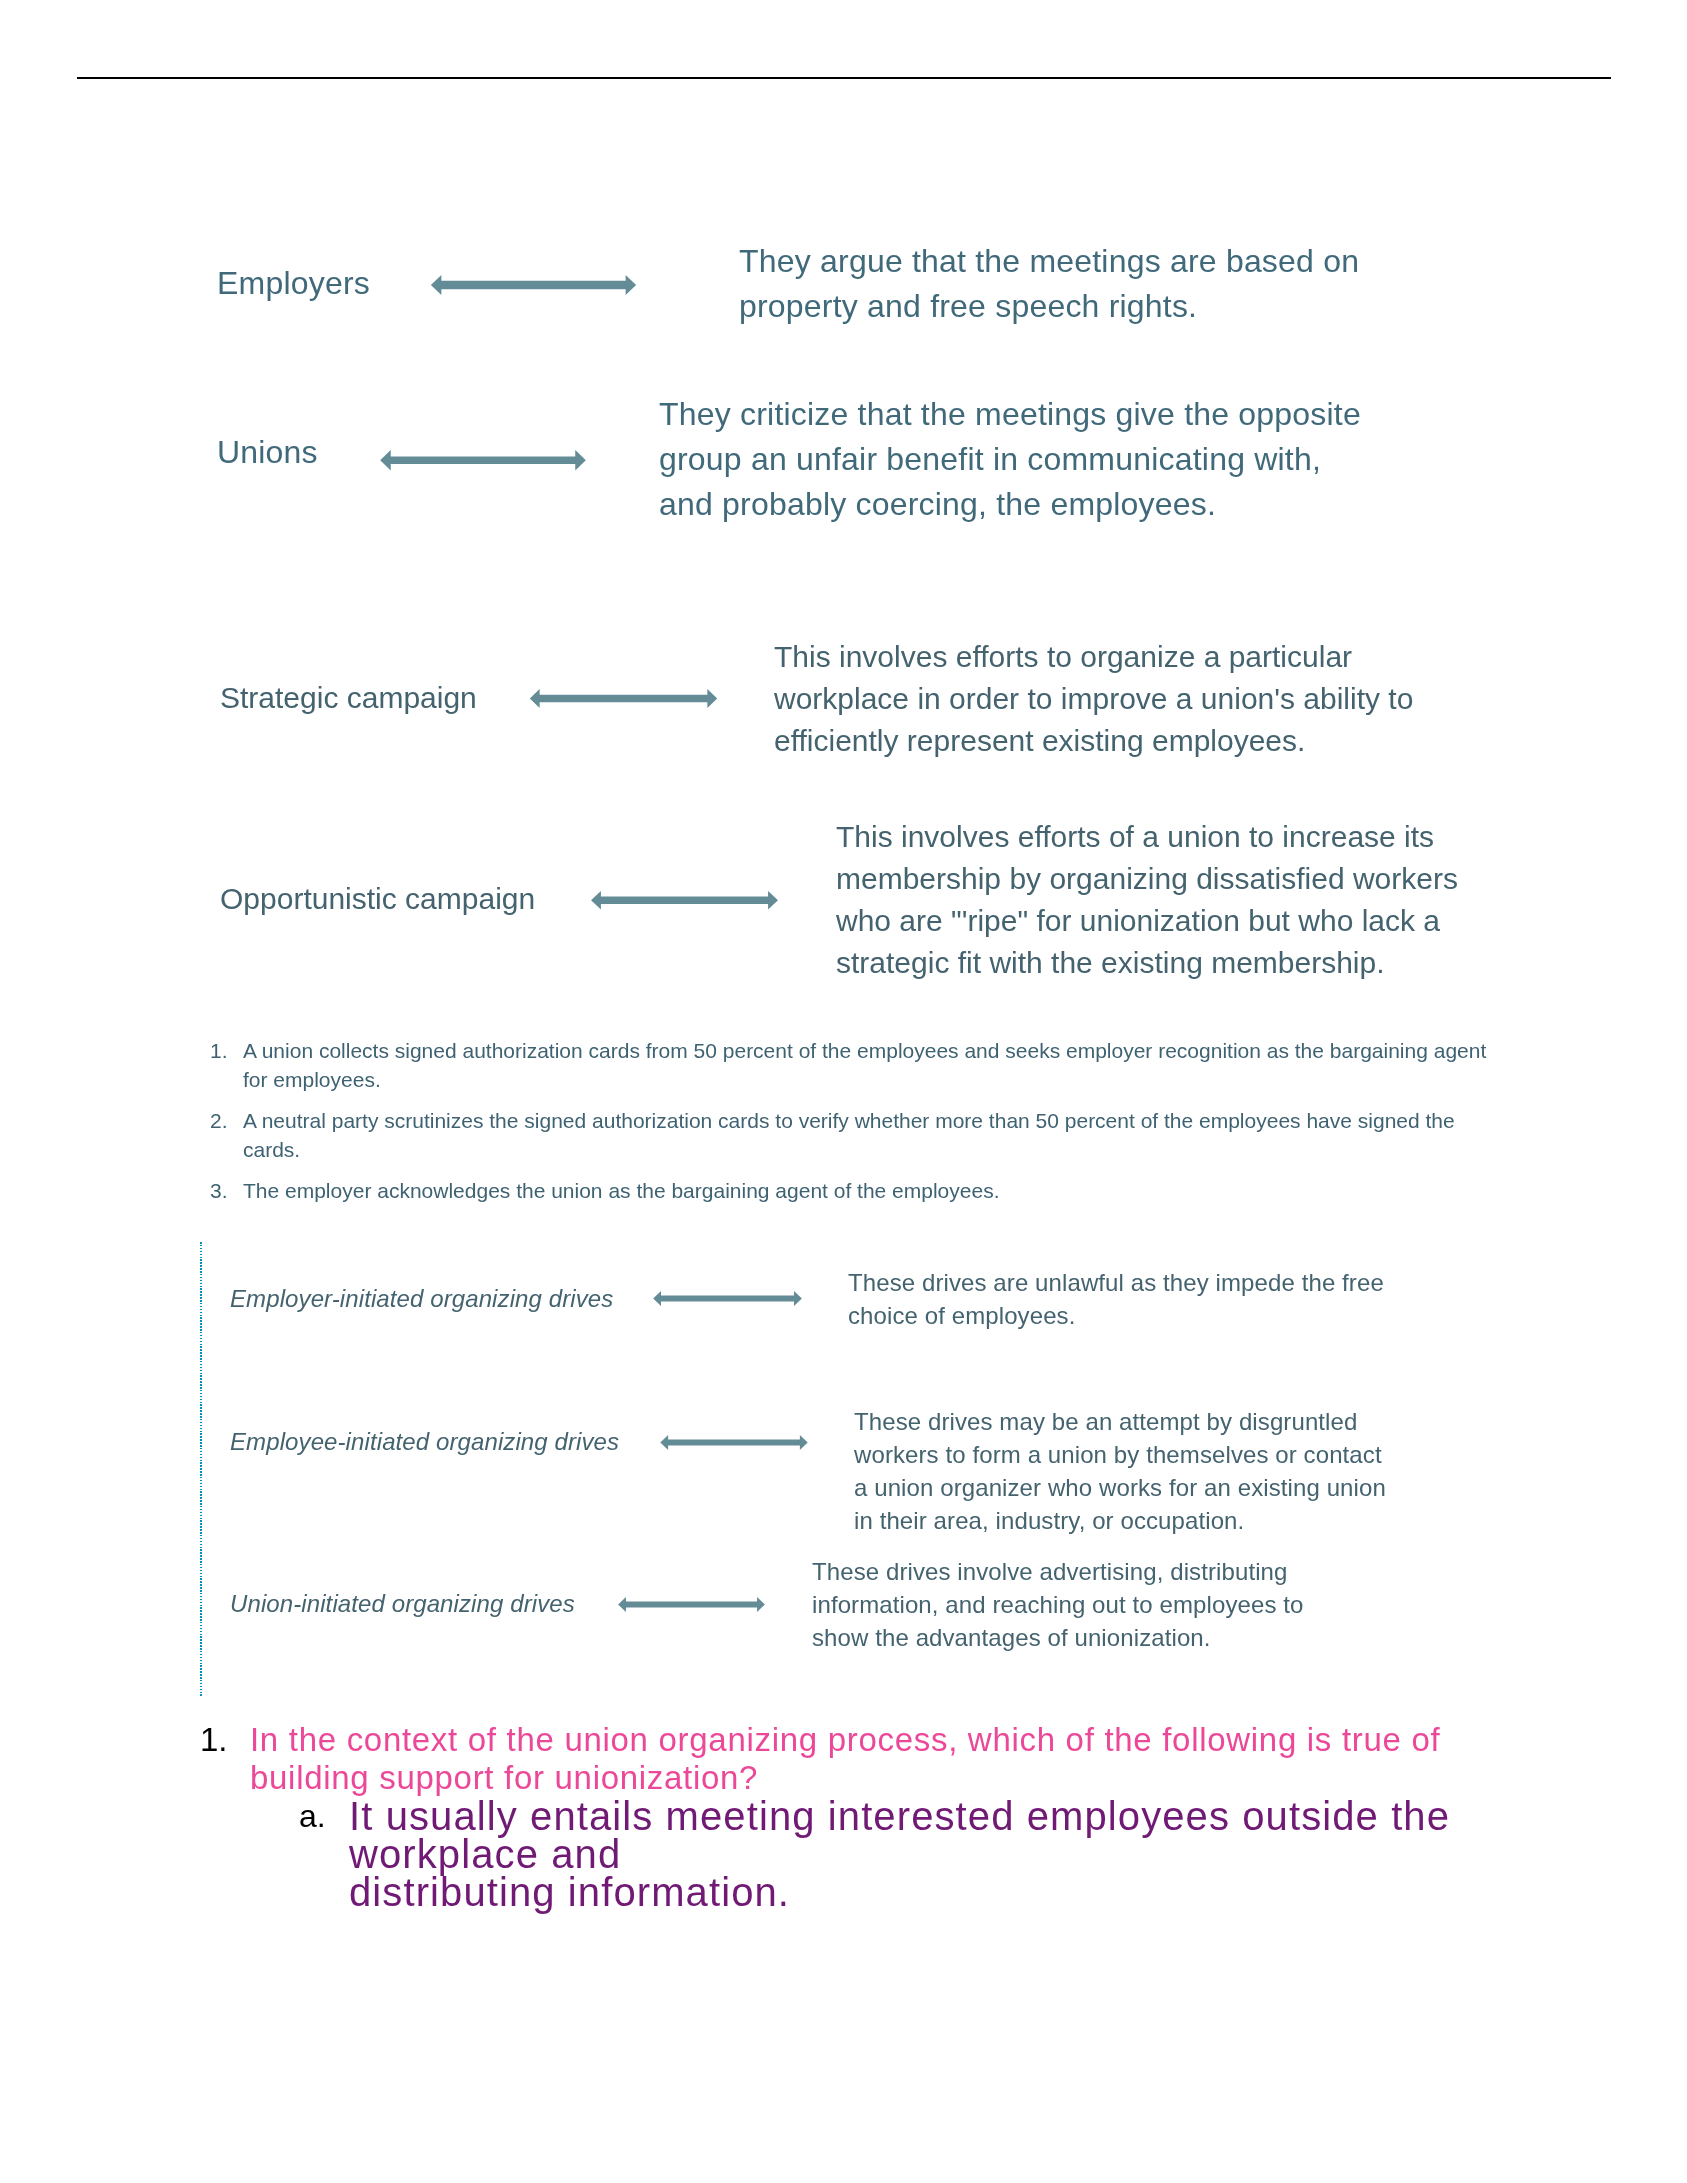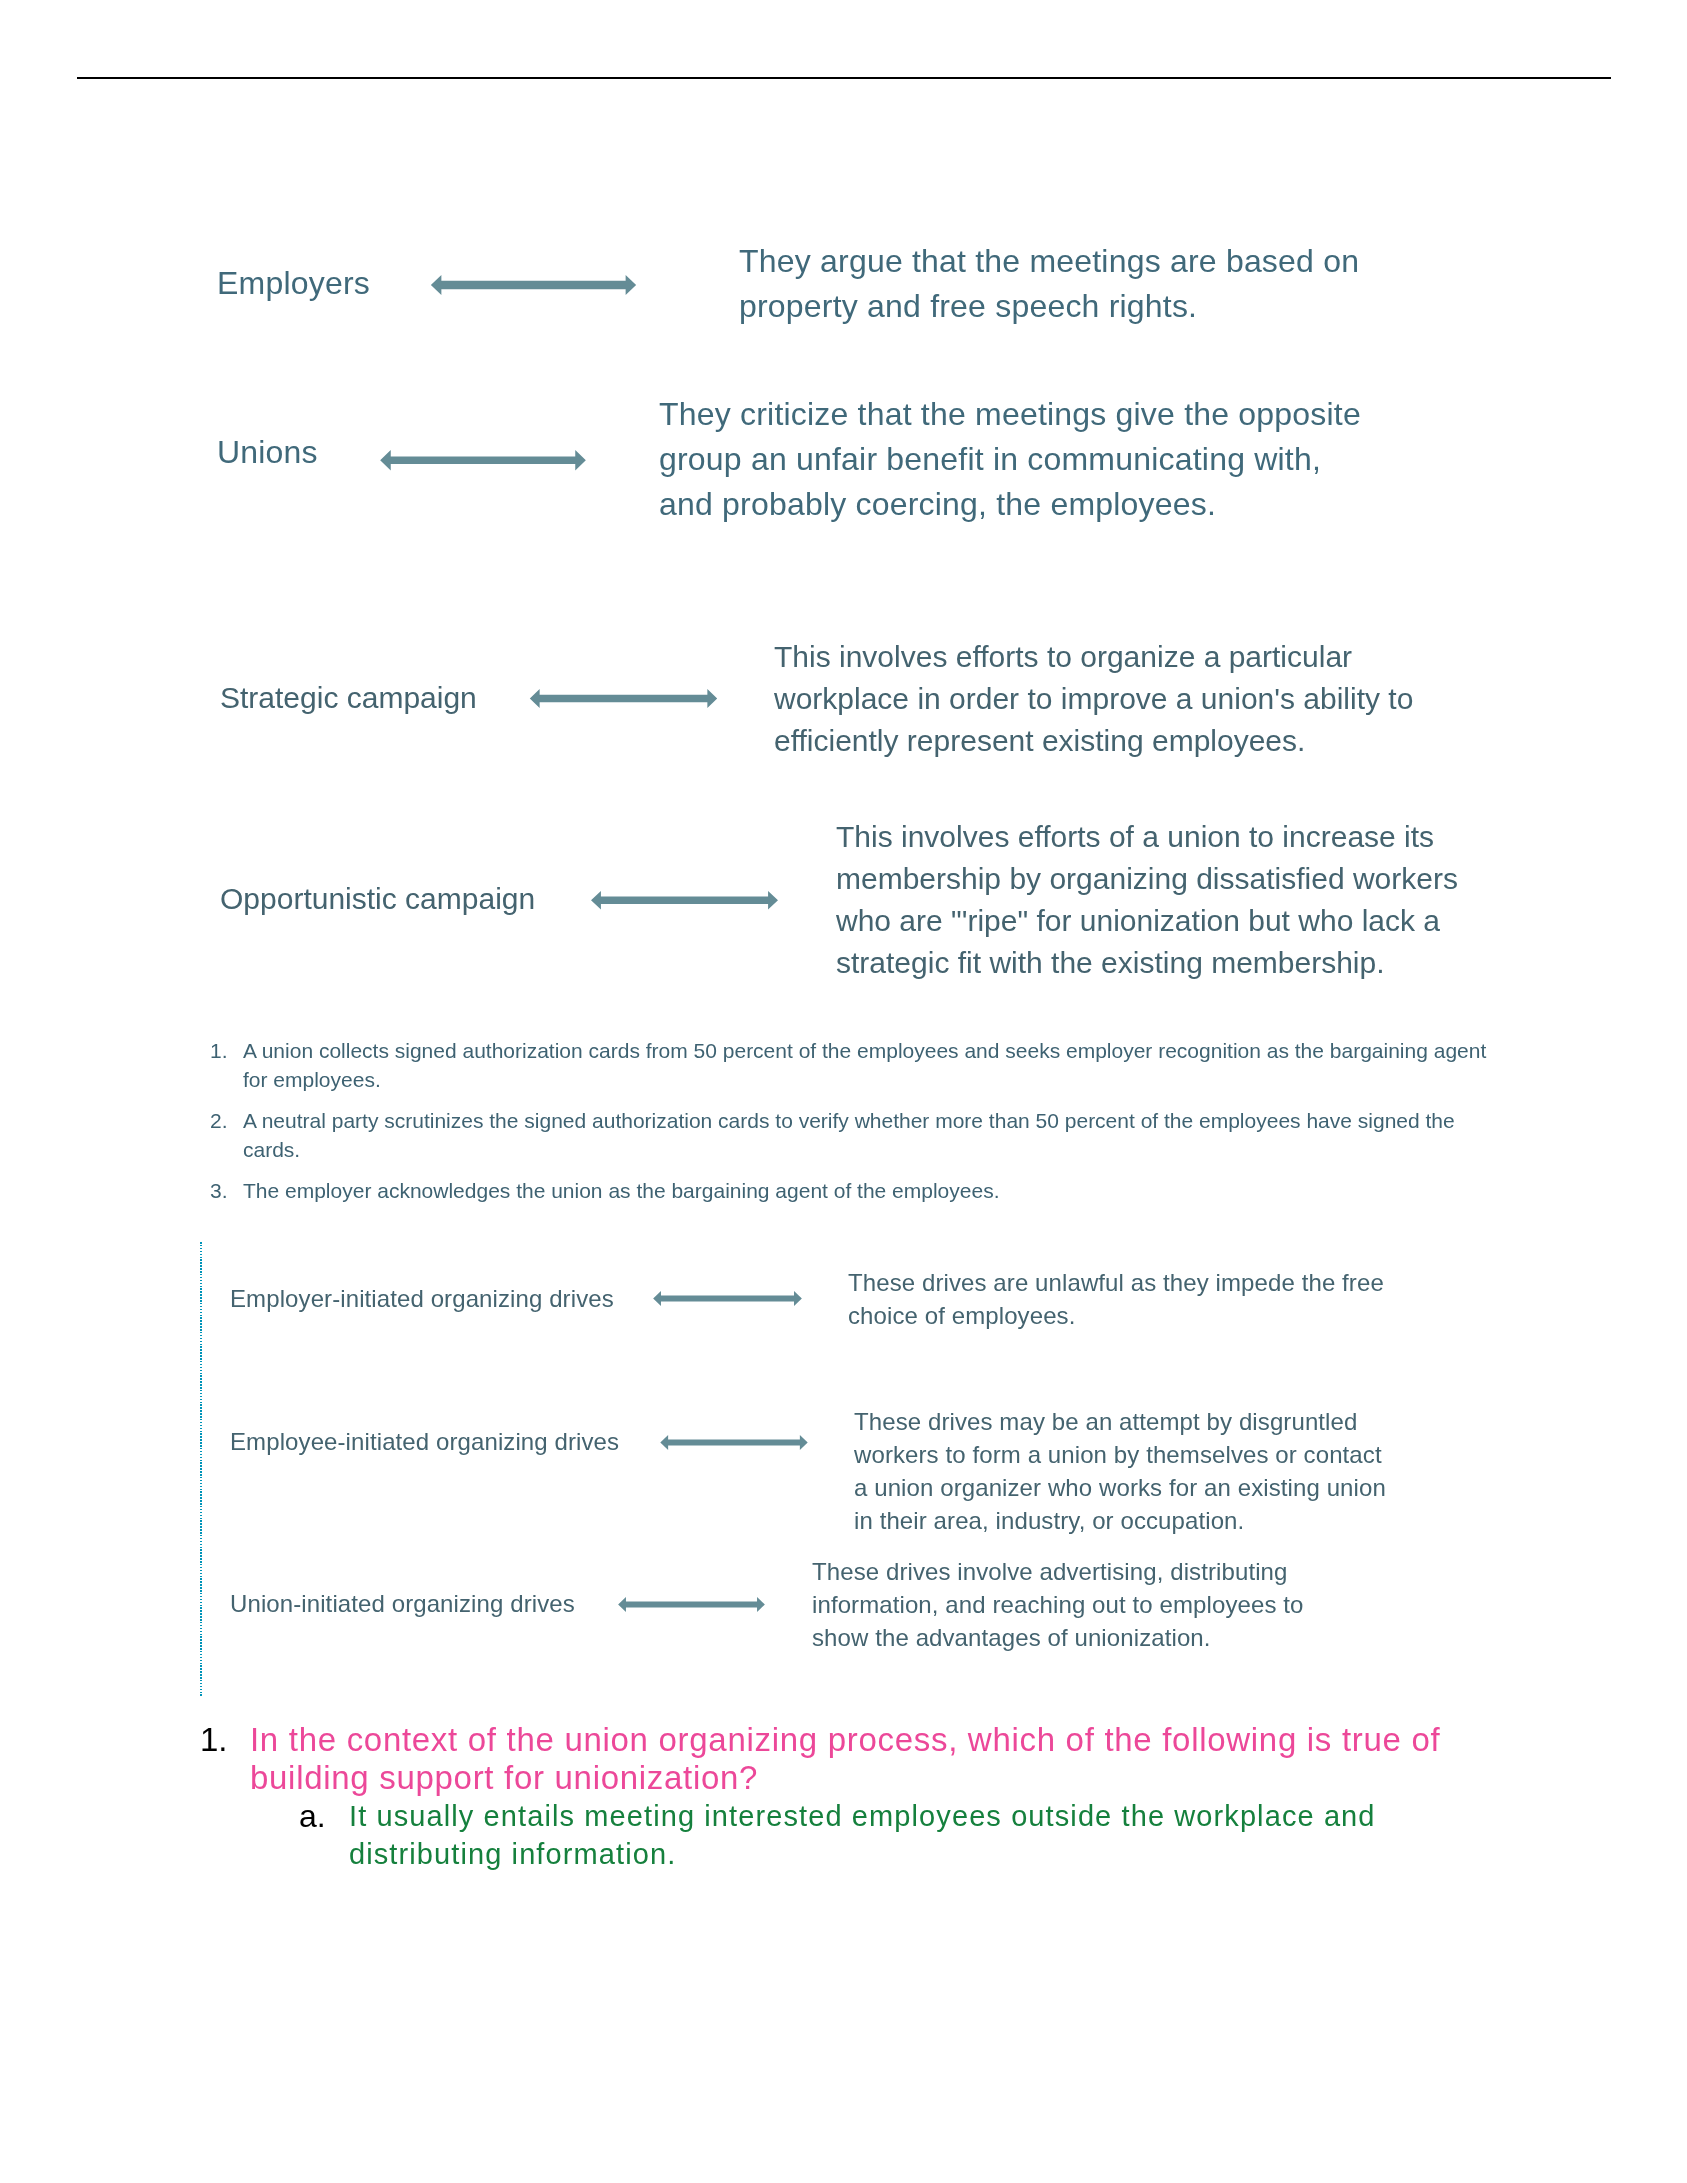--- a/index.html
+++ b/index.html
@@ -17,27 +17,27 @@
 
   
   .lbl-a { font-size:32px; line-height:45px; color:#40697a; letter-spacing:0.2px; }
   .desc-a { font-size:32px; line-height:45px; color:#40697a; letter-spacing:0.2px; }
 
   .lbl-b { font-size:30px; line-height:42px; color:#44636f; }
   .desc-b { font-size:30px; line-height:42px; color:#44636f; }
 
   .olist { font-size:21px; line-height:29px; color:#3e6272; }
 
-  .lbl-c { font-size:24px; line-height:33px; color:#44636f; letter-spacing:0.1px; }
+  .lbl-c { font-size:24px; line-height:33px; color:#44636f; letter-spacing:0.1px;font-style:italic; }
   .desc-c { font-size:24px; line-height:33px; color:#44636f; letter-spacing:0.1px; }
 
   .q-num  { font-size:33px; line-height:38px; color:#000000; }
   .q-text { font-size:33px; line-height:38px; color:#ec4899; letter-spacing:0.7px; }
   .a-num  { font-size:32px; line-height:38px; color:#000000; }
-  .a-text { font-size:29px; line-height:38px; color:#15803d; letter-spacing:1.1px; }
+  .a-text { font-size:40px; line-height:38px; color:#701a75; letter-spacing:1.1px; }
 
   
   .arrow { position:absolute; }
   .arrow svg { display:block; }
 
   .dotline { position:absolute; width:2px; background-image:repeating-linear-gradient(to bottom, #0094b8 0px, #0094b8 1.5px, rgba(255,255,255,0) 1.5px, rgba(255,255,255,0) 2.9px); }
 </style>
 </head>
 <body>
 

